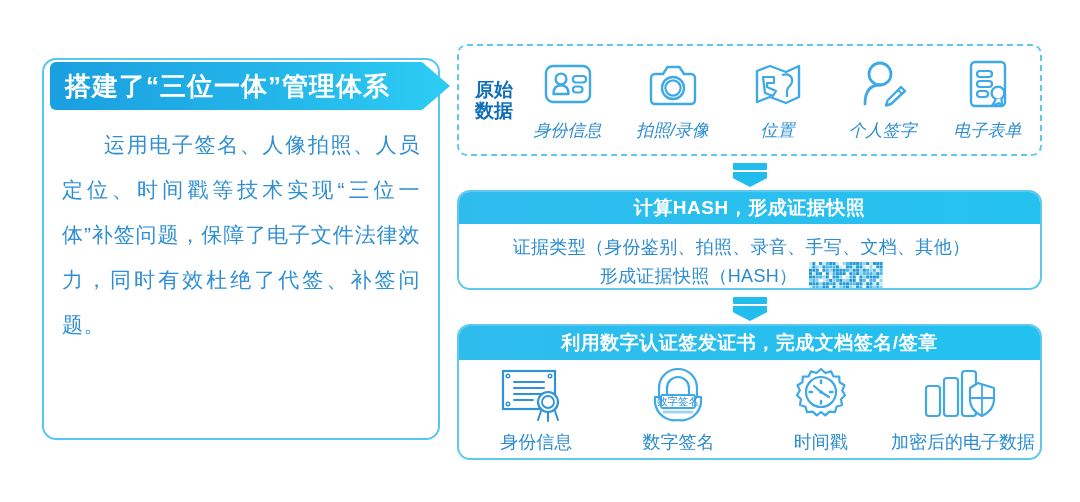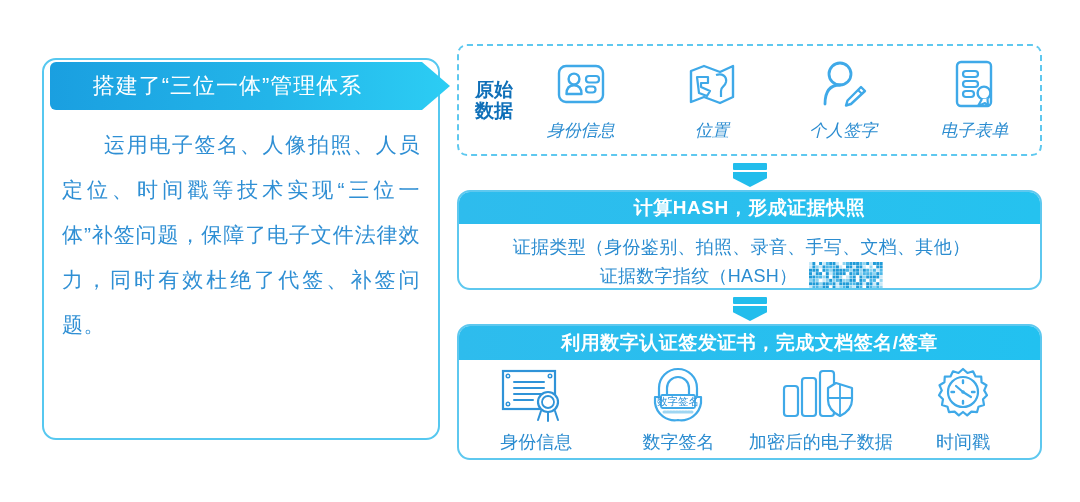--- a/index.html
+++ b/index.html
@@ -23,21 +23,21 @@
   .left-header{
     position:absolute;left:50px;top:62px;
     width:400px;height:48px;
   }
   .left-header .bg{
     position:absolute;left:0;top:0;width:100%;height:100%;
   }
   .left-header .label{
     position:absolute;left:0;top:0;width:355px;height:48px;
     display:flex;align-items:center;justify-content:center;
-    color:#ffffff;font-size:22px;font-weight:normal;
+    color:#ffffff;font-size:26px;font-weight:bold;
     letter-spacing:1px;
     z-index:2;
   }
   .left-body{
     position:absolute;left:62px;top:122px;width:358px;
     color:#2f8fd4;
     font-size:21px;
     line-height:45px;
     text-align:justify;
     text-indent:2em;
@@ -170,20 +170,30 @@
             <rect x="4" y="4" width="44" height="36" rx="7" ry="7" fill="none" stroke="#3fa9e8" stroke-width="2.4"></rect>
             <circle cx="19" cy="17" r="5.4" fill="none" stroke="#3fa9e8" stroke-width="2.4"></circle>
             <path d="M11.5,32 C11.5,25.5 15,23.2 19,23.2 C23,23.2 26.5,25.5 26.5,32 Z" fill="none" stroke="#3fa9e8" stroke-width="2.4" stroke-linejoin="round"></path>
             <rect x="31" y="14" width="13" height="6.5" rx="3" fill="none" stroke="#3fa9e8" stroke-width="2.2"></rect>
             <rect x="31" y="24.5" width="9.5" height="6" rx="3" fill="none" stroke="#3fa9e8" stroke-width="2.2"></rect>
           </svg>
         </div>
         <div class="cap">身份信息</div>
       </div>
 
+      <div class="raw-item">
+        <div class="ico">
+          <svg width="54" height="44" viewBox="0 0 54 44">
+            <path d="M5,38 V16 A4,4 0 0 1 9,12 H17 L21.5,5 H33.5 L38,12 H45 A4,4 0 0 1 49,16 V38 A4,4 0 0 1 45,42 H9 A4,4 0 0 1 5,38 Z" fill="none" stroke="#3fa9e8" stroke-width="2.4" stroke-linejoin="round"></path>
+            <circle cx="27" cy="26" r="11" fill="none" stroke="#3fa9e8" stroke-width="2.4"></circle>
+            <circle cx="27" cy="26" r="7.6" fill="none" stroke="#3fa9e8" stroke-width="2.2"></circle>
+          </svg>
+        </div>
+        <div class="cap">拍照/录像</div>
+      </div>
 
       <div class="raw-item">
         <div class="ico">
           <svg width="52" height="46" viewBox="0 0 52 46">
             <path d="M5,10 L18,5 L34,11 L47,5 V36 L34,42 L18,36 L5,41 Z" fill="none" stroke="#3fa9e8" stroke-width="2.4" stroke-linejoin="round"></path>
             <path d="M11,16 L22,16 L22,22 L15,22 L15,26 L24,30 L21,35 L13,32 Z" fill="none" stroke="#3fa9e8" stroke-width="2.2" stroke-linejoin="round"></path>
             <path d="M30,14 C36,12 41,15 40,21 C39,26 35,25 35,30 L35,36" fill="none" stroke="#3fa9e8" stroke-width="2.2" stroke-linejoin="round"></path>
           </svg>
         </div>
         <div class="cap">位置</div>
@@ -221,21 +231,21 @@
   <div class="connector" style="left:733px;top:163px;">
     <div class="bar"></div>
     <div class="tri"></div>
   </div>
 
   <div class="card hash-card">
     <div class="card-head">计算HASH，形成证据快照</div>
     <div class="hash-body">
       <div class="hash-line">证据类型（身份鉴别、拍照、录音、手写、文档、其他）</div>
       <div class="hash-line">
-        <span>证据数字指纹（HASH）</span>
+        <span>形成证据快照（HASH）</span>
         <span class="mosaic">
           <svg width="74" height="27" viewBox="0 0 74 27" id="mosaic-svg">
               <rect x="0.00" y="0.00" width="3.01" height="3.02" fill="#c9e9f8"></rect>
               <rect x="3.36" y="0.00" width="3.01" height="3.02" fill="#1f9bd8"></rect>
               <rect x="6.73" y="0.00" width="3.01" height="3.02" fill="#ffffff"></rect>
               <rect x="10.09" y="0.00" width="3.01" height="3.02" fill="#1f9bd8"></rect>
               <rect x="13.45" y="0.00" width="3.01" height="3.02" fill="#c9e9f8"></rect>
               <rect x="16.82" y="0.00" width="3.01" height="3.02" fill="#4db8e8"></rect>
               <rect x="20.18" y="0.00" width="3.01" height="3.02" fill="#1f9bd8"></rect>
               <rect x="23.55" y="0.00" width="3.01" height="3.02" fill="#1f9bd8"></rect>
@@ -448,42 +458,42 @@
             <rect x="14" y="28" width="34" height="13" rx="1.5" fill="#fff" stroke="#3fa9e8" stroke-width="1.8"></rect>
             <text x="31" y="38.4" text-anchor="middle" font-size="10.5" fill="#2f93d8" font-family="'Liberation Sans',sans-serif" id="lock-badge-text">数字签名</text>
             <path d="M17,45 H45" stroke="#9fd6f2" stroke-width="3" stroke-linecap="round" stroke-dasharray="1.6 1.4"></path>
           </svg>
         </div>
         <div class="cap">数字签名</div>
       </div>
 
       <div class="sign-item">
         <div class="ico">
-          <svg width="82" height="56" viewBox="0 0 82 56">
-            <rect x="4" y="19" width="14" height="30" rx="3" fill="none" stroke="#3fa9e8" stroke-width="2.2"></rect>
-            <rect x="22" y="11" width="14" height="38" rx="3" fill="none" stroke="#3fa9e8" stroke-width="2.2"></rect>
-            <rect x="40" y="4" width="14" height="45" rx="3" fill="none" stroke="#3fa9e8" stroke-width="2.2"></rect>
-            <path d="M56,16 L72,21 V33 C72,42 64,47 60,49 C56,47 48,42 48,33 V21 Z" fill="#fff" stroke="#3fa9e8" stroke-width="2.2" stroke-linejoin="round"></path>
-            <path d="M60,17.5 V48.5 M48.5,31 H71.5" stroke="#3fa9e8" stroke-width="1.8"></path>
-          </svg>
-        </div>
-        <div class="cap">加密后的电子数据</div>
-      </div>
-
-      <div class="sign-item">
-        <div class="ico">
           <svg width="58" height="56" viewBox="0 0 58 56">
             <g fill="none" stroke="#3fa9e8" stroke-width="2.2" stroke-linejoin="round">
               <path d="M29,2 L33.5,6 L39,4.3 L41.5,9.4 L47.2,9.6 L47.6,15.3 L52.5,18.2 L50.2,23.4 L53,28.3 L49,32.3 L50,38 L44.5,39.7 L43,45.2 L37.4,44.6 L33.2,48.4 L29,45 L24.8,48.4 L20.6,44.6 L15,45.2 L13.5,39.7 L8,38 L9,32.3 L5,28.3 L7.8,23.4 L5.5,18.2 L10.4,15.3 L10.8,9.6 L16.5,9.4 L19,4.3 L24.5,6 Z"></path>
             </g>
             <circle cx="29" cy="25" r="15" fill="#fff" stroke="#3fa9e8" stroke-width="2.2"></circle>
             <path d="M29,13.5 V16 M40.5,25 H38 M29,36.5 V34 M17.5,25 H20" stroke="#3fa9e8" stroke-width="2.4" stroke-linecap="round"></path>
             <path d="M29,25 L22,19 M29,25 L37,30" stroke="#3fa9e8" stroke-width="2.2" stroke-linecap="round"></path>
             <circle cx="29" cy="25" r="1.8" fill="#3fa9e8"></circle>
           </svg>
         </div>
         <div class="cap">时间戳</div>
       </div>
 
+      <div class="sign-item">
+        <div class="ico">
+          <svg width="82" height="56" viewBox="0 0 82 56">
+            <rect x="4" y="19" width="14" height="30" rx="3" fill="none" stroke="#3fa9e8" stroke-width="2.2"></rect>
+            <rect x="22" y="11" width="14" height="38" rx="3" fill="none" stroke="#3fa9e8" stroke-width="2.2"></rect>
+            <rect x="40" y="4" width="14" height="45" rx="3" fill="none" stroke="#3fa9e8" stroke-width="2.2"></rect>
+            <path d="M56,16 L72,21 V33 C72,42 64,47 60,49 C56,47 48,42 48,33 V21 Z" fill="#fff" stroke="#3fa9e8" stroke-width="2.2" stroke-linejoin="round"></path>
+            <path d="M60,17.5 V48.5 M48.5,31 H71.5" stroke="#3fa9e8" stroke-width="1.8"></path>
+          </svg>
+        </div>
+        <div class="cap">加密后的电子数据</div>
+      </div>
+
     </div>
   </div>
 
 </div>
 
 </body></html>

